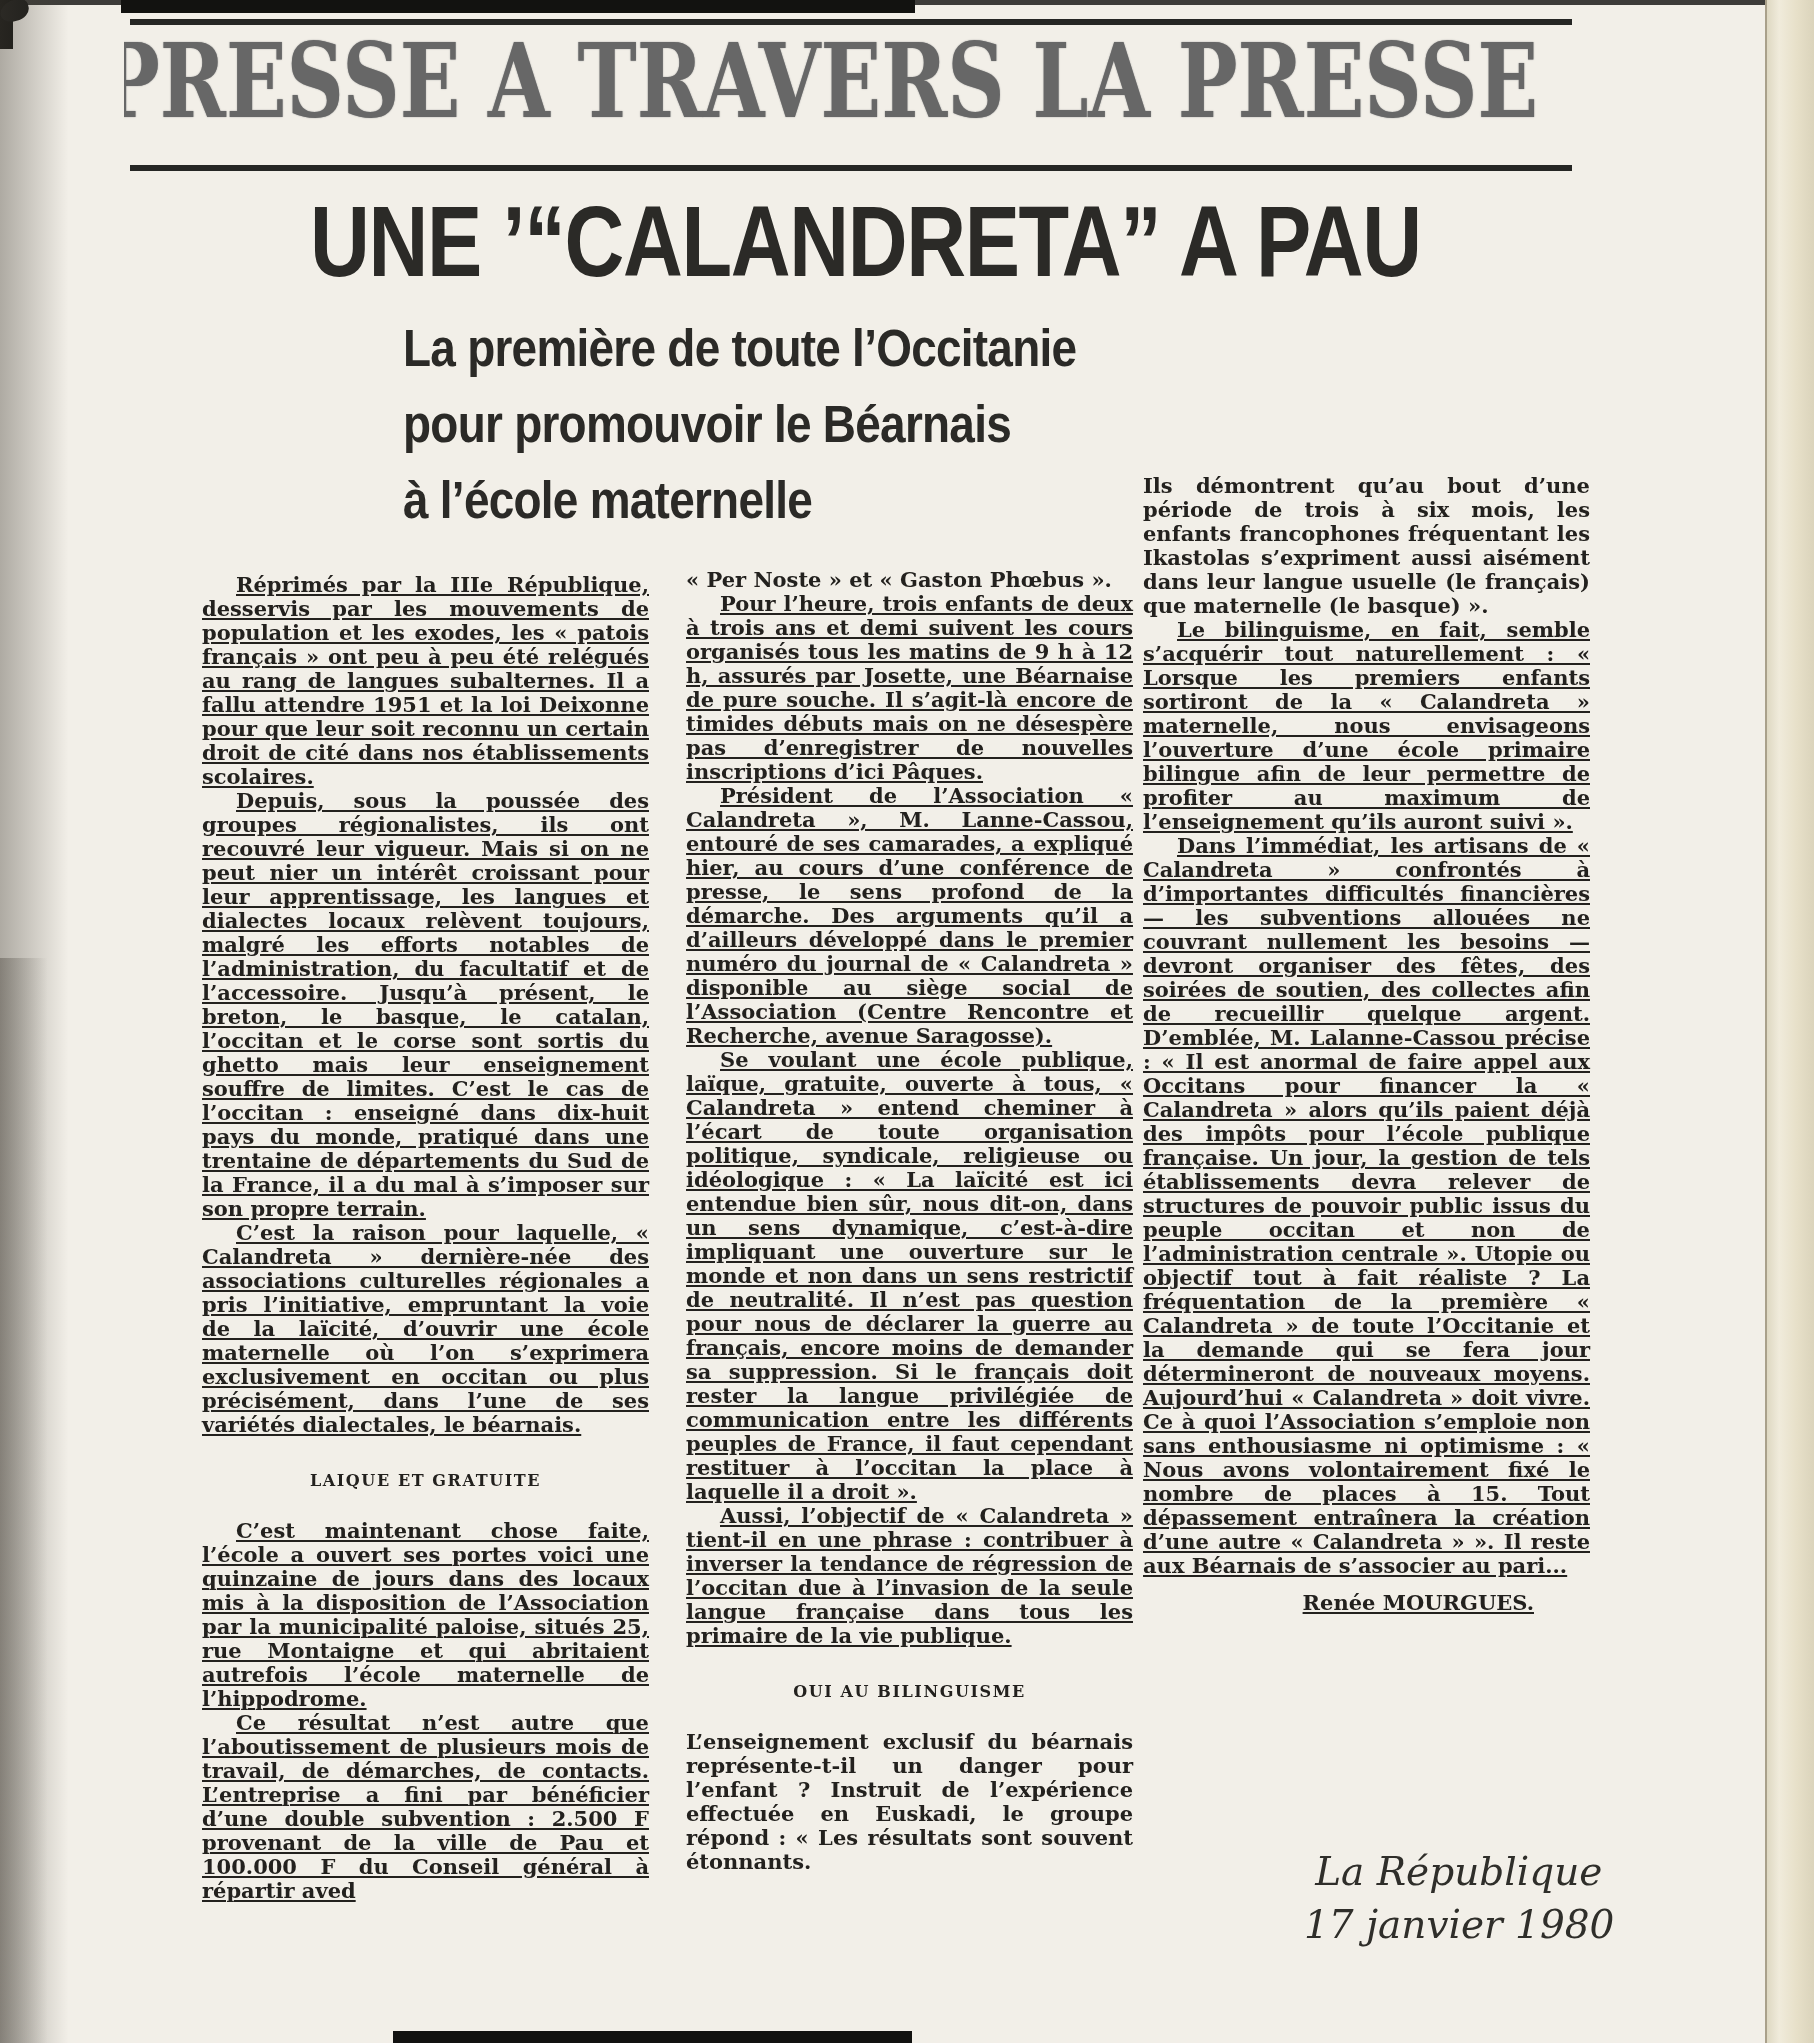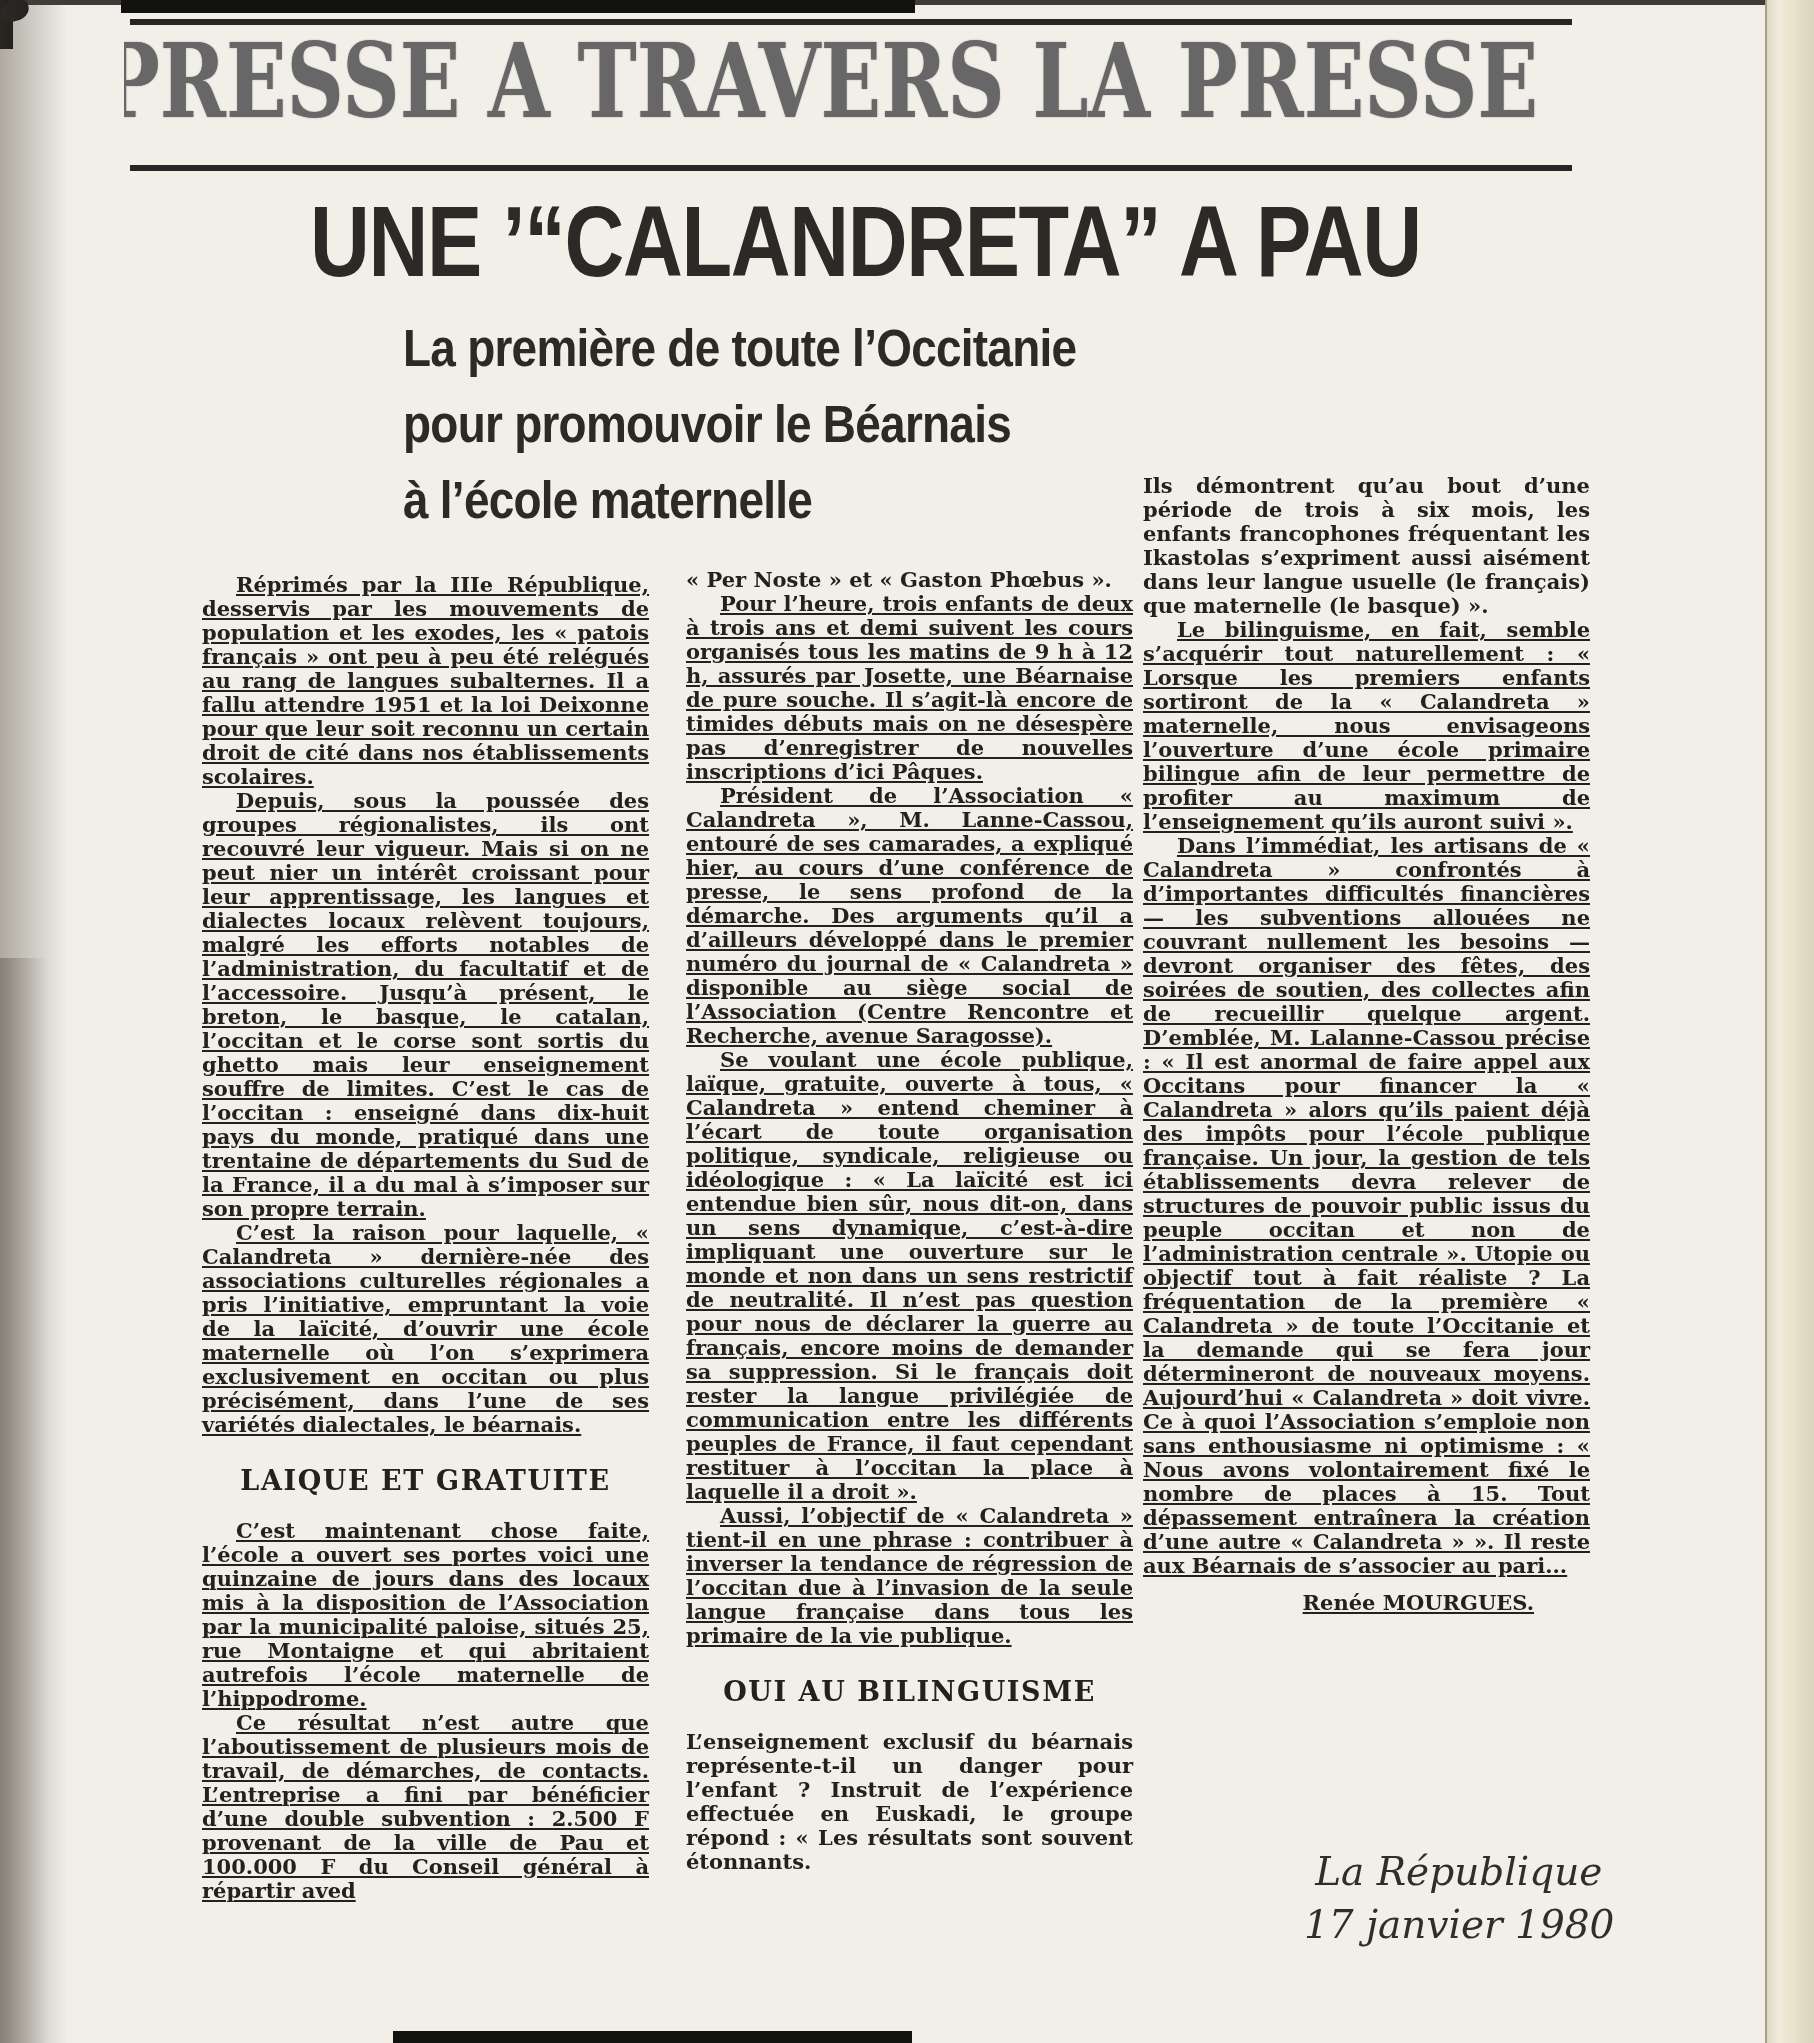--- a/index.html
+++ b/index.html
@@ -89,21 +89,21 @@
   }
   #col-1 { left: 202px;  top: 573px; }
   #col-2 { left: 686px;  top: 568px; }
   #col-3 { left: 1143px; top: 474px; }
 
   .blk { margin: 0; }
   .blk.para { text-indent: 34px; text-decoration: underline; }
   .blk.cont { text-indent: 0; }
   .blk.subhead {
     text-align: center; text-indent: 0;
-    font-size: 27px; letter-spacing: 1.6px;
+    font-size: 16px; letter-spacing: 1.6px;
     margin: 32px 0 25.5px 0;
   }
   .blk.byline {
     text-align: right; padding-right: 56px; margin-top: 12.8px;
     text-indent: 0;
     text-decoration: underline;
   }
 
   
   #attribution {

